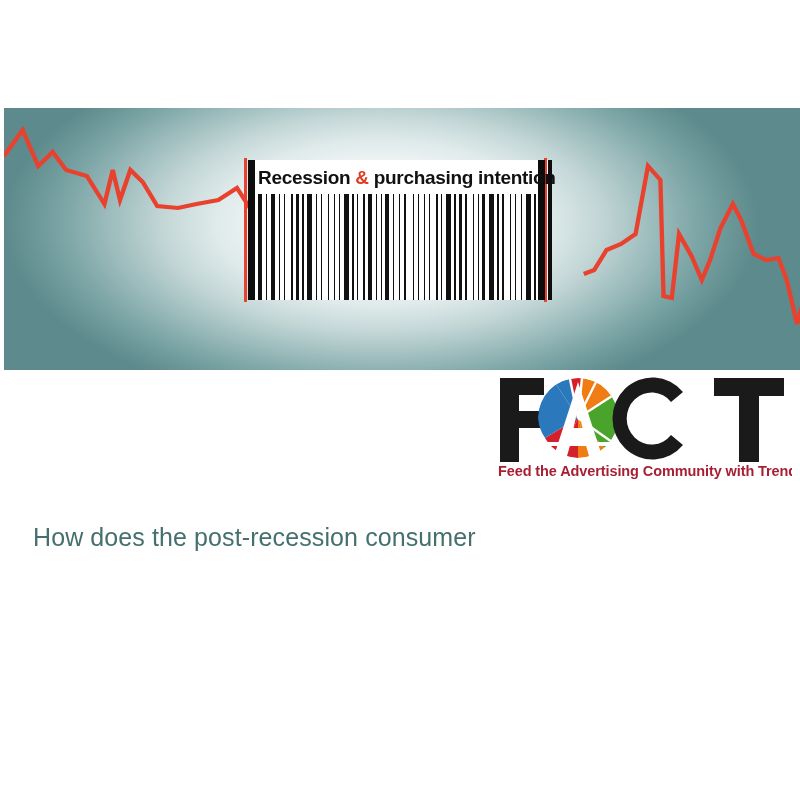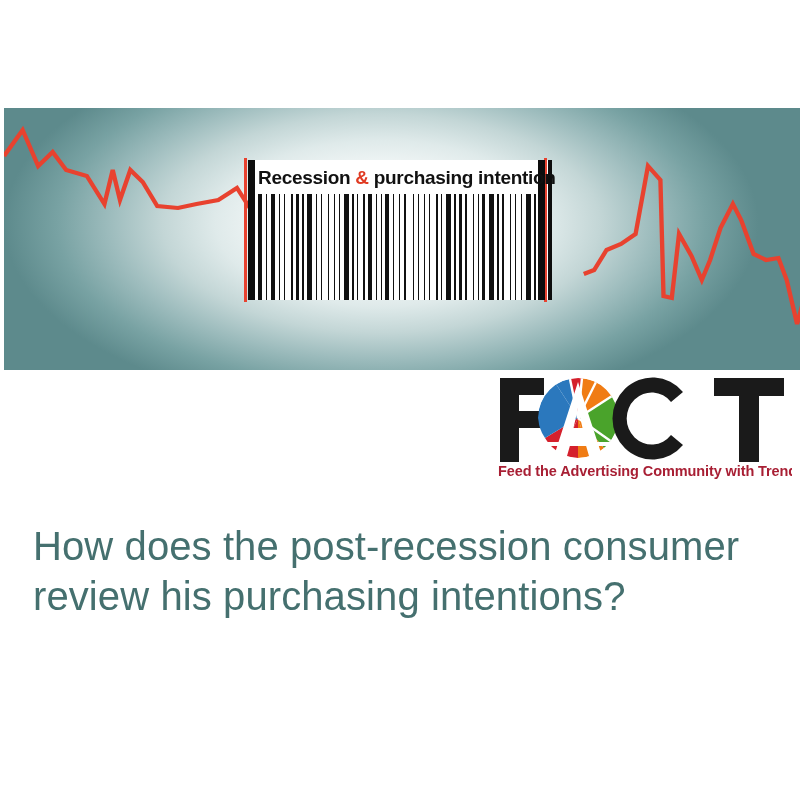--- a/index.html
+++ b/index.html
@@ -134,21 +134,21 @@
 
   
   .title-block {
     position: absolute;
     left: 33px;
     top: 522px;
     width: 730px;
   }
   .slide-title {
     font-family: "Liberation Sans", sans-serif;
-    font-size: 40px;
+    font-size: 25px;
     font-weight: normal;
     color: #45706f;
     line-height: 1.24;
     letter-spacing: 0.1px;
     margin: 0;
   }
   .slide-date {
     margin-top: 20px;
     font-family: "Liberation Sans", sans-serif;
     font-size: 17px;
@@ -289,17 +289,16 @@
         <path d="M222 6 h70 v18 h-25 v66 h-20 v-66 h-25 Z" fill="#1a1a1a"></path>
       </g>
 
       <text x="6" y="104" font-family="Liberation Sans, sans-serif" font-size="14.5" font-weight="bold" fill="#a81f34" letter-spacing="-0.1" id="tagline-text">Feed the Advertising Community with Trends</text>
     </svg>
   </div>
 
   <div class="title-block">
     <h1 class="slide-title">
       <span>How does the post-recession consumer</span><br>
-      <span>review his purchasing intentions?</span>
     </h1>
   </div>
 
 </div>
 
 </body></html>

